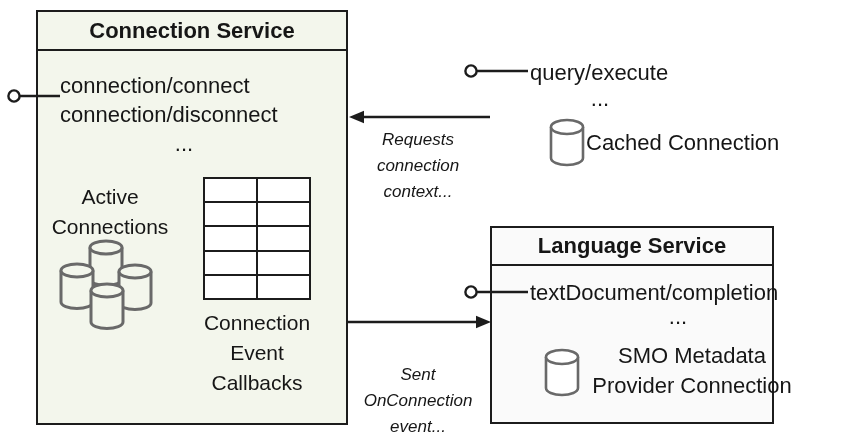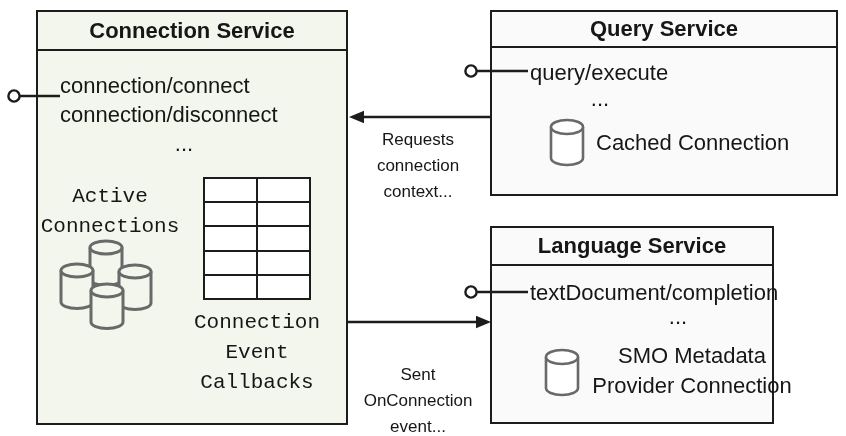--- a/index.html
+++ b/index.html
@@ -23,39 +23,39 @@
   #connection-box .box-header{height:37px;}
   #query-box{left:490px;top:10px;width:348px;height:186px;background:var(--svc-fill);}
   #query-box .box-header{height:34px;}
   #language-box{left:490px;top:226px;width:284px;height:198px;background:var(--svc-fill);}
   #language-box .box-header{height:36px;}
 
   .abs{position:absolute;}
   .methods{font-size:22px;line-height:29px;white-space:nowrap;}
   .methods span{display:block;}
   .center{text-align:center;}
-  .lbl{font-size:21px;line-height:30px;text-align:center;font-family:Liberation Mono, monospace;}
+  .lbl{font-size:21px;line-height:30px;text-align:center;}
   .lbl span{display:block;}
-  .arrow-label{font-size:17px;line-height:26px;text-align:center;}
+  .arrow-label{font-style:italic;font-size:17px;line-height:26px;text-align:center;}
   .arrow-label span{display:block;}
 
   #conn-methods{left:60px;top:71px;width:248px;}
   #active-label{left:40px;top:182px;width:140px;}
   #cluster-icon{left:52px;top:238px;}
   #callback-grid{
     left:203px;top:177px;width:108px;height:123px;
     border:2px solid var(--border);box-sizing:border-box;background:var(--border);
     display:grid;grid-template-columns:1fr 1fr;grid-template-rows:repeat(5,1fr);gap:2px;
   }
   #callback-grid .cell{background:#ffffff;}
   #callbacks-label{left:182px;top:308px;width:150px;}
 
   #query-method{left:530px;top:58px;width:260px;}
   #query-ellipsis{left:530px;top:84px;width:140px;}
-  #cached-row{left:548px;top:118px;display:flex;align-items:center;gap:10px;}
+  #cached-row{left:548px;top:118px;display:flex;align-items:center;gap:0;}
   #cached-row .txt{font-size:22px;white-space:nowrap;}
 
   #lang-method{left:530px;top:278px;width:300px;}
   #lang-ellipsis{left:530px;top:302px;width:296px;}
   #smo-cyl{left:543px;top:348px;}
   #smo-label{left:582px;top:341px;width:220px;font-size:22px;line-height:30px;text-align:center;}
   #smo-label span{display:block;white-space:nowrap;}
 
   #requests-label{left:356px;top:127px;width:124px;}
   #sent-label{left:356px;top:334px;width:124px;margin-top:28px;}
@@ -107,23 +107,20 @@
     <div class="cell"></div>
       <div class="cell"></div>
   </div>
 
   <div class="abs lbl" id="callbacks-label">
     <span>Connection</span>
     <span>Event</span>
     <span>Callbacks</span>
   </div>
 
-  <div class="box" id="query-box">
-    <div class="box-header">Query Service</div>
-  </div>
 
   <div class="abs methods" id="query-method">
     <span>query/execute</span>
   </div>
   <div class="abs methods center" id="query-ellipsis">...</div>
 
   <div class="abs" id="cached-row">
     <svg width="38" height="50" viewBox="0 0 38 50">
       <path d="M3 9 V40 A16 7 0 0 0 35 40 V9" fill="#ffffff" stroke="var(--cyl)" stroke-width="2.6"></path>
       <ellipse cx="19" cy="9" rx="16" ry="7" fill="#ffffff" stroke="var(--cyl)" stroke-width="2.6"></ellipse>

